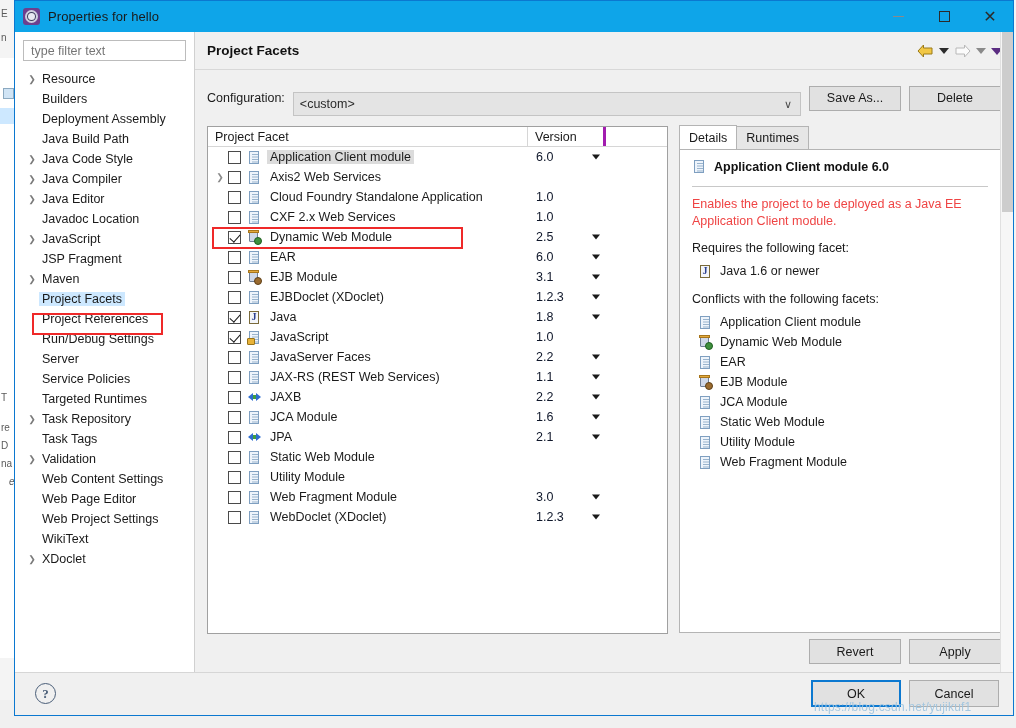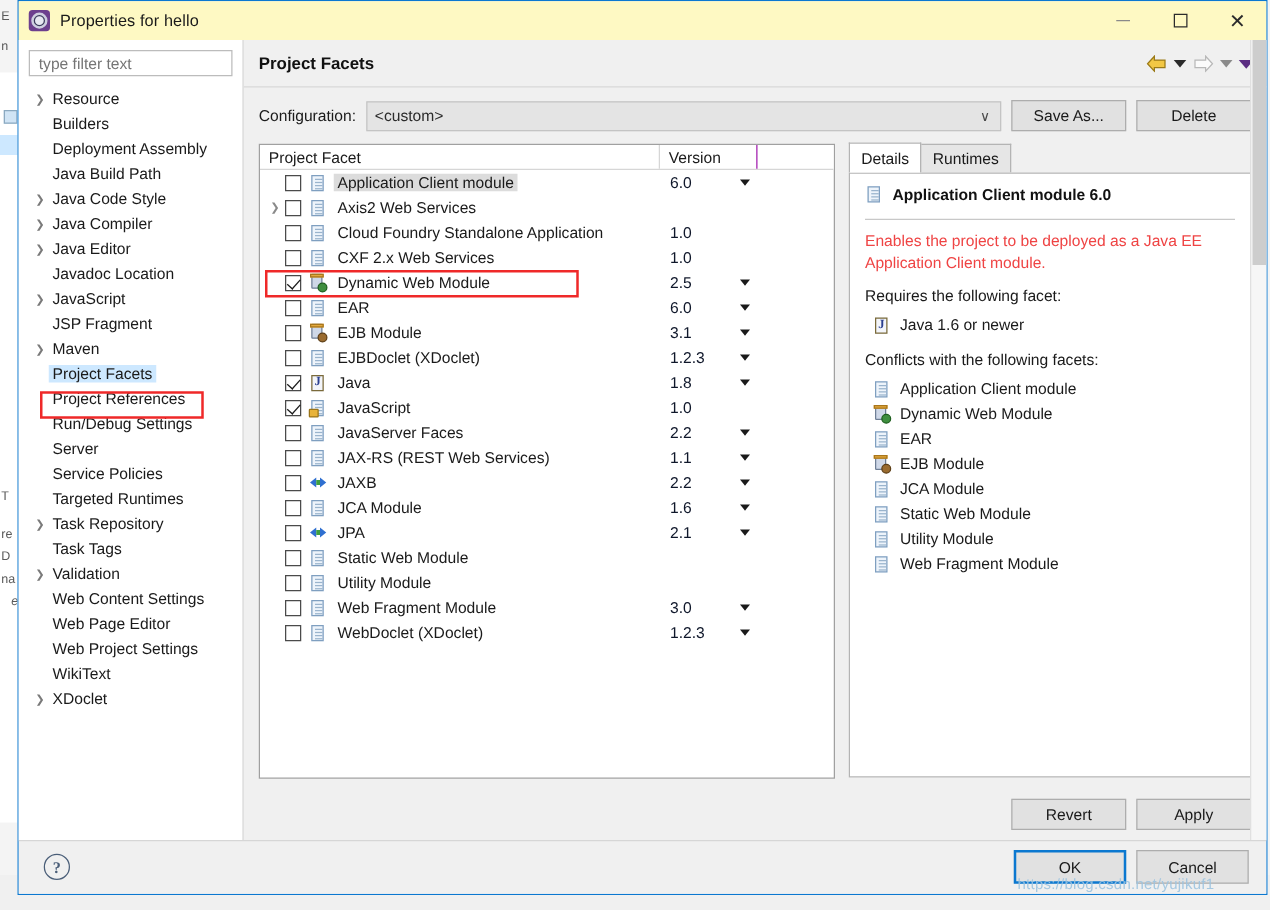--- a/index.html
+++ b/index.html
@@ -47,21 +47,21 @@
     width: 1000px; height: 716px;
     background: #ffffff;
     border: 1px solid #0b78d0;
     box-shadow: 0 0 0 0 rgba(0,0,0,0);
   }
 
   
   .titlebar {
     position: relative;
     height: 31px;
-    background: #fef9c3;
+    background: #0ea5e9;
     display: flex; align-items: center;
   }
   .title-icon {
     margin-left: 8px; margin-right: 8px;
     width: 17px; height: 17px;
     position: relative;
     flex: 0 0 auto;
   }
   .title-icon .outer {
     position: absolute; inset: 0;
@@ -202,20 +202,21 @@
   .config-label { font-size: 12.5px; color: #1a1a1a; }
   .combo {
     flex: 1 1 auto;
     height: 24px;
     background: #e4e4e4;
     border: 1px solid #c4c4c4;
     display: flex; align-items: center;
     padding: 0 6px;
     font-size: 12.5px; color: #2b2b2b;
     position: relative;
+    margin-top: 12px;
   }
   .combo .chev {
     position: absolute; right: 8px; top: 50%;
     transform: translateY(-50%);
     font-size: 11px; color: #4a4a4a;
     font-family: "DejaVu Sans", sans-serif;
   }
   .btn {
     height: 25px;
     min-width: 92px;
@@ -246,21 +247,21 @@
     display: flex;
     border-bottom: 1px solid #d6d6d6;
     background: #ffffff;
   }
   .facet-head .col {
     font-size: 12.5px; color: #1a1a1a;
     display: flex; align-items: center;
     padding-left: 7px;
   }
   .facet-head .col.c1 { width: 320px; border-right: 1px solid #d6d6d6; }
-  .facet-head .col.c2 { width: 78px; border-right: 1px solid #a21caf; }
+  .facet-head .col.c2 { width: 78px; border-right: 3px solid #a21caf; }
   .facet-head .col.c3 { flex: 1; }
 
   .facet-rows { position: relative; }
   .frow {
     height: 20px;
     display: flex; align-items: center;
     font-size: 12.5px; color: #1a1a1a;
     position: relative;
   }
   .frow .twisty {

